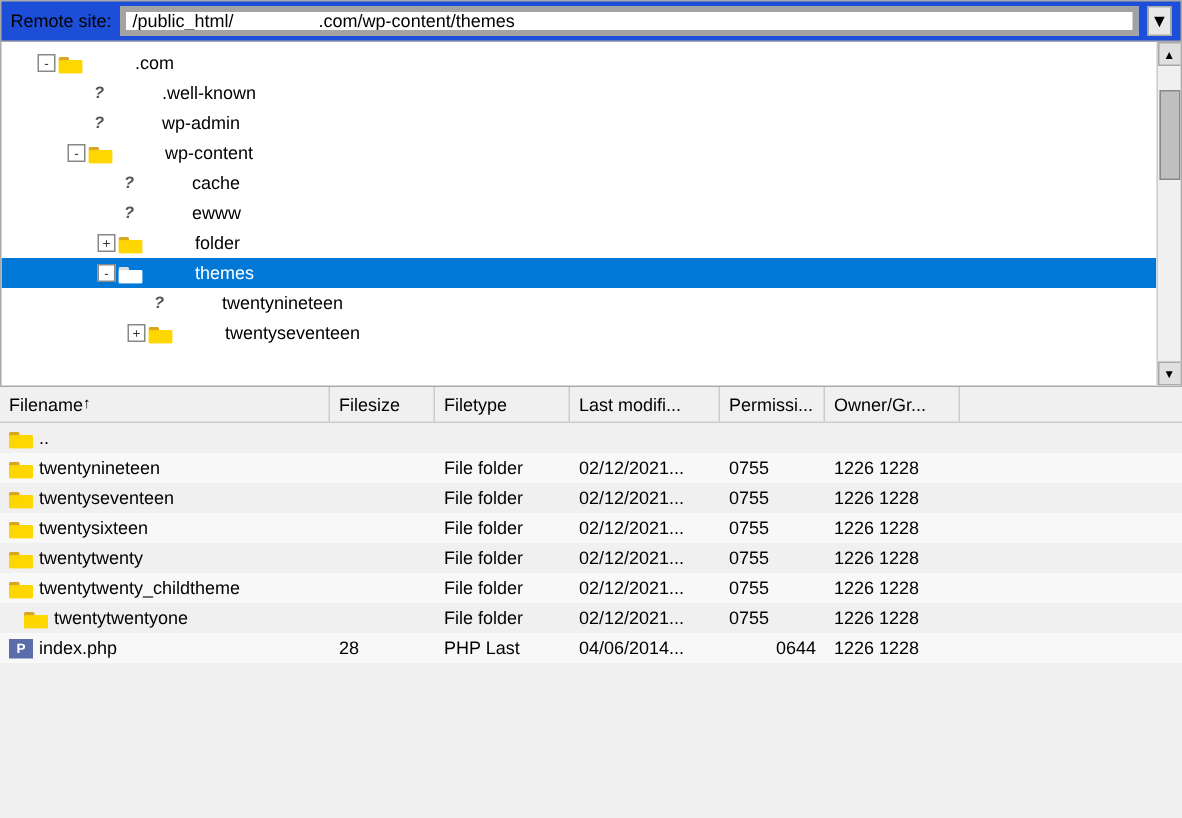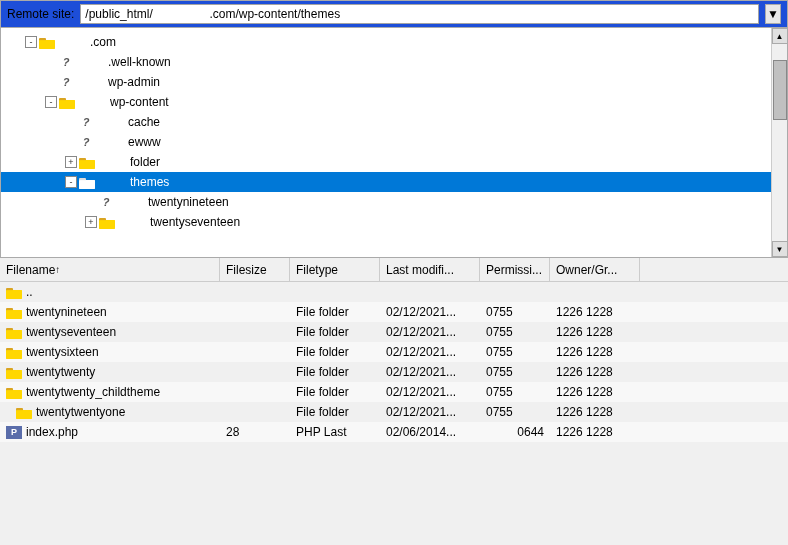--- a/index.html
+++ b/index.html
@@ -23,21 +23,21 @@
       gap: 6px;
     }
     .remote-bar-label {
       font-size: 12px;
       color: #000;
       white-space: nowrap;
     }
     .remote-bar-input {
       flex: 1;
       height: 20px;
-      border: 1px solid #a3a3a3;
+      border: 4px solid #a3a3a3;
       background: white;
       font-size: 12px;
       padding: 0 4px;
     }
     .remote-bar-dropdown {
       width: 16px;
       height: 20px;
       border: 1px solid #aaa;
       background: #e8e8e8;
       display: flex;
@@ -533,21 +533,21 @@
           </span>
           <span>index.php</span>
         </div>
         <div class="file-cell" style="width: 70px; min-width: 70px;">
           <span>28</span>
         </div>
         <div class="file-cell" style="width: 90px; min-width: 90px;">
           <span>PHP Last</span>
         </div>
         <div class="file-cell" style="width: 100px; min-width: 100px;">
-          <span>02/06/2014...</span>
+          <span>04/06/2014...</span>
         </div>
         <div class="file-cell" style="width: 70px; min-width: 70px; justify-content: flex-end;">
           <span>0644</span>
         </div>
         <div class="file-cell" style="width: 90px; min-width: 90px;">
           <span>1226 1228</span>
         </div>
       </div>
     </div>
 

